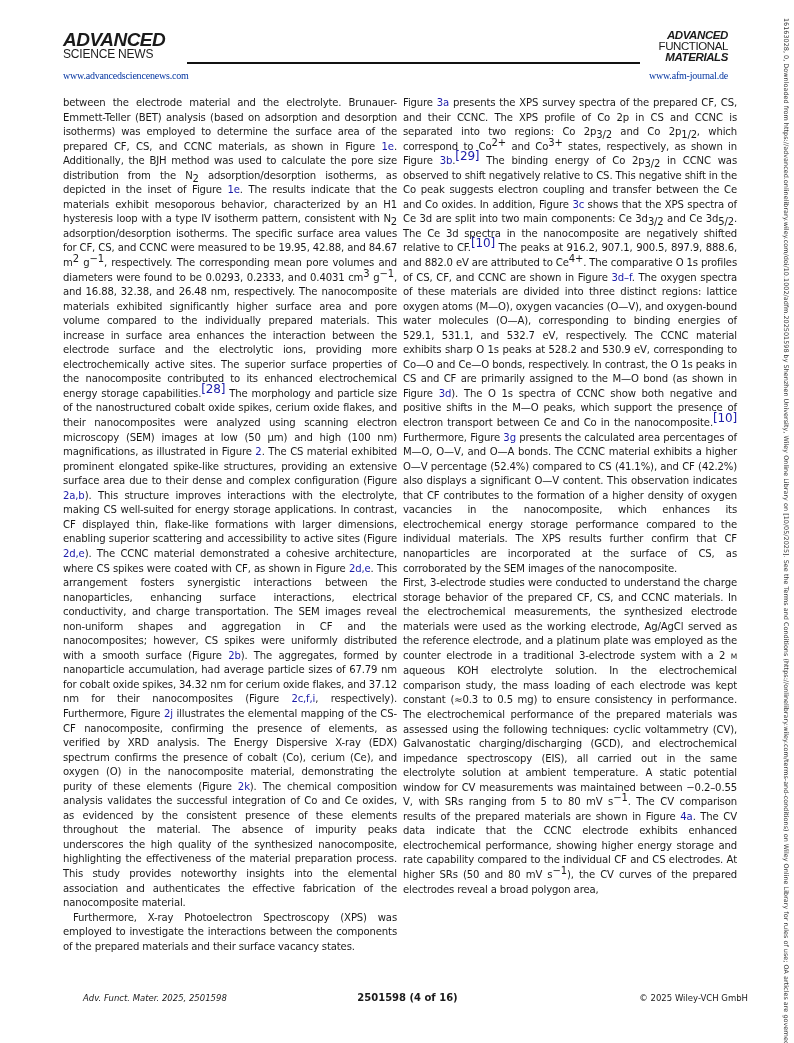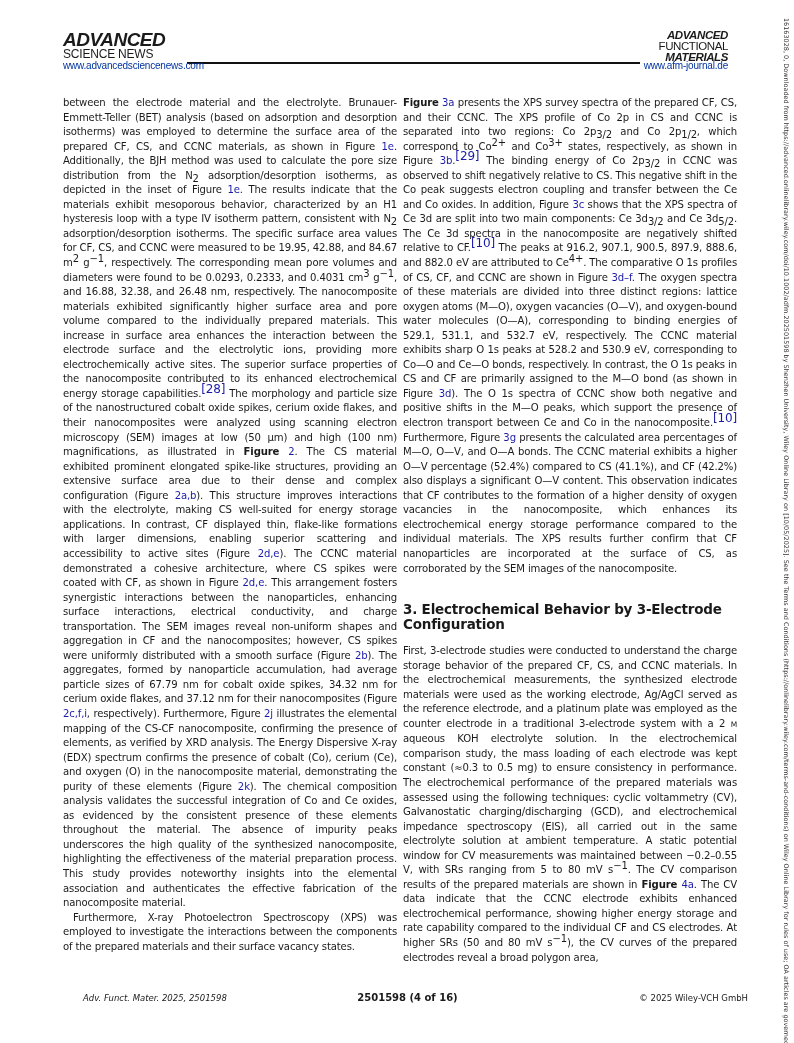--- a/index.html
+++ b/index.html
@@ -8,33 +8,33 @@
       font-family: "DejaVu Sans", sans-serif; color: #1a1a1a;
     }
     .header { position: absolute; left: 63px; top: 30px; width: 665px; height: 52px; }
     .logo-left { position: absolute; left: 0; top: 0; font-family: "Liberation Sans", sans-serif; line-height: 1; }
     .logo-left .l1 { font-size: 19px; font-weight: bold; font-style: italic; letter-spacing: -0.5px; display:block; }
     .logo-left .l2 { font-size: 12px; font-weight: normal; display:block; margin-top: -1px; letter-spacing: -0.2px; }
     .header-rule { position: absolute; left: 124px; right: 88px; top: 32px; height: 2px; background: #111; }
     .logo-right { position: absolute; right: 0; top: 0; text-align: left; font-family: "Liberation Sans", sans-serif; line-height: 0.95; width: 88px; }
     .logo-right span { display: block; font-size: 11.5px; letter-spacing: -0.4px; text-align: right; }
     .logo-right .b { font-weight: bold; font-style: italic; }
-    .url { position: absolute; top: 30px; font-size: 10px; color: #0033a0; font-family: Liberation Sans, sans-serif; letter-spacing: -0.2px; }
+    .url { position: absolute; top: 40px; font-size: 10px; color: #0033a0; font-family: Liberation Serif, serif; letter-spacing: -0.2px; }
     .url.left { left: 0; }
     .url.right { right: 0; }
 
     .col { position: absolute; top: 96px; width: 334px; font-size: 10.1px; line-height: 14.55px; text-align: justify; letter-spacing: -0.15px; }
     .col.left { left: 63px; }
     .col.right { left: 403px; }
     .col p { margin: 0; }
     .col p.indent { text-indent: 10px; }
     .ref { color: #1a1aa8; }
     sup.cite { color: #1a1aa8; font-size: 12px; line-height: 0; }
     sup, sub { font-size: 10px; line-height: 0; }
-    .figb { font-weight: bold; }
+    .figb { font-weight: normal; }
     h2.section { font-size: 13.5px; line-height: 15px; margin: 26px 0 12px 0; font-weight: bold; text-align: left; letter-spacing: -0.2px; }
 
     .footer { position: absolute; left: 63px; width: 665px; top: 993px; height: 16px; font-size: 8.5px; margin-left: 20px; }
     .footer .f-left { position: absolute; left: 0; font-style: italic; }
     .footer .f-center { position: absolute; left: 0; right: 16px; text-align: center; font-weight: bold; font-size: 10px; top: -1px; }
     .footer .f-right { position: absolute; right: 0; }
 
     .side-note { position: absolute; right: 2px; top: 18px; width: 12px; height: 1015px; }
     .side-note span { position: absolute; left: 0; top: 0; transform-origin: 0 0; transform: rotate(90deg) translate(0, -10px); white-space: nowrap; font-size: 6.4px; color: #333; letter-spacing: 0.05px; }
   </style>
@@ -57,21 +57,20 @@
 </div>
 
 <div class="col left">
   <p><span>between the electrode material and the electrolyte. Brunauer-Emmett-Teller (BET) analysis (based on adsorption and desorption isotherms) was employed to determine the surface area of the prepared CF, CS, and CCNC materials, as shown in Figure </span><a class="ref">1e</a><span>. Additionally, the BJH method was used to calculate the pore size distribution from the N</span><sub>2</sub><span> adsorption/desorption isotherms, as depicted in the inset of Figure </span><a class="ref">1e</a><span>. The results indicate that the materials exhibit mesoporous behavior, characterized by an H1 hysteresis loop with a type IV isotherm pattern, consistent with N</span><sub>2</sub><span> adsorption/desorption isotherms. The specific surface area values for CF, CS, and CCNC were measured to be 19.95, 42.88, and 84.67 m</span><sup>2</sup><span> g</span><sup>−1</sup><span>, respectively. The corresponding mean pore volumes and diameters were found to be 0.0293, 0.2333, and 0.4031 cm</span><sup>3</sup><span> g</span><sup>−1</sup><span>, and 16.88, 32.38, and 26.48 nm, respectively. The nanocomposite materials exhibited significantly higher surface area and pore volume compared to the individually prepared materials. This increase in surface area enhances the interaction between the electrode surface and the electrolytic ions, providing more electrochemically active sites. The superior surface properties of the nanocomposite contributed to its enhanced electrochemical energy storage capabilities.</span><sup class="cite">[28]</sup><span> The morphology and particle size of the nanostructured cobalt oxide spikes, cerium oxide flakes, and their nanocomposites were analyzed using scanning electron microscopy (SEM) images at low (50 µm) and high (100 nm) magnifications, as illustrated in </span><span class="figb">Figure</span> <a class="ref">2</a><span>. The CS material exhibited prominent elongated spike-like structures, providing an extensive surface area due to their dense and complex configuration (Figure </span><a class="ref">2a,b</a><span>). This structure improves interactions with the electrolyte, making CS well-suited for energy storage applications. In contrast, CF displayed thin, flake-like formations with larger dimensions, enabling superior scattering and accessibility to active sites (Figure </span><a class="ref">2d,e</a><span>). The CCNC material demonstrated a cohesive architecture, where CS spikes were coated with CF, as shown in Figure </span><a class="ref">2d,e</a><span>. This arrangement fosters synergistic interactions between the nanoparticles, enhancing surface interactions, electrical conductivity, and charge transportation. The SEM images reveal non-uniform shapes and aggregation in CF and the nanocomposites; however, CS spikes were uniformly distributed with a smooth surface (Figure </span><a class="ref">2b</a><span>). The aggregates, formed by nanoparticle accumulation, had average particle sizes of 67.79 nm for cobalt oxide spikes, 34.32 nm for cerium oxide flakes, and 37.12 nm for their nanocomposites (Figure </span><a class="ref">2c,f,i</a><span>, respectively). Furthermore, Figure </span><a class="ref">2j</a><span> illustrates the elemental mapping of the CS-CF nanocomposite, confirming the presence of elements, as verified by XRD analysis. The Energy Dispersive X-ray (EDX) spectrum confirms the presence of cobalt (Co), cerium (Ce), and oxygen (O) in the nanocomposite material, demonstrating the purity of these elements (Figure </span><a class="ref">2k</a><span>). The chemical composition analysis validates the successful integration of Co and Ce oxides, as evidenced by the consistent presence of these elements throughout the material. The absence of impurity peaks underscores the high quality of the synthesized nanocomposite, highlighting the effectiveness of the material preparation process. This study provides noteworthy insights into the elemental association and authenticates the effective fabrication of the nanocomposite material.</span></p>
   <p class="indent">Furthermore, X-ray Photoelectron Spectroscopy (XPS) was employed to investigate the interactions between the components of the prepared materials and their surface vacancy states.</p>
 </div>
 
 <div class="col right">
   <p><span class="figb">Figure</span> <a class="ref">3a</a><span> presents the XPS survey spectra of the prepared CF, CS, and their CCNC. The XPS profile of Co 2p in CS and CCNC is separated into two regions: Co 2p</span><sub>3/2</sub><span> and Co 2p</span><sub>1/2</sub><span>, which correspond to Co</span><sup>2+</sup><span> and Co</span><sup>3+</sup><span> states, respectively, as shown in Figure </span><a class="ref">3b</a><span>.</span><sup class="cite">[29]</sup><span> The binding energy of Co 2p</span><sub>3/2</sub><span> in CCNC was observed to shift negatively relative to CS. This negative shift in the Co peak suggests electron coupling and transfer between the Ce and Co oxides. In addition, Figure </span><a class="ref">3c</a><span> shows that the XPS spectra of Ce 3d are split into two main components: Ce 3d</span><sub>3/2</sub><span> and Ce 3d</span><sub>5/2</sub><span>. The Ce 3d spectra in the nanocomposite are negatively shifted relative to CF.</span><sup class="cite">[10]</sup><span> The peaks at 916.2, 907.1, 900.5, 897.9, 888.6, and 882.0 eV are attributed to Ce</span><sup>4+</sup><span>. The comparative O 1s profiles of CS, CF, and CCNC are shown in Figure </span><a class="ref">3d–f</a><span>. The oxygen spectra of these materials are divided into three distinct regions: lattice oxygen atoms (M—O), oxygen vacancies (O—V), and oxygen-bound water molecules (O—A), corresponding to binding energies of 529.1, 531.1, and 532.7 eV, respectively. The CCNC material exhibits sharp O 1s peaks at 528.2 and 530.9 eV, corresponding to Co—O and Ce—O bonds, respectively. In contrast, the O 1s peaks in CS and CF are primarily assigned to the M—O bond (as shown in Figure </span><a class="ref">3d</a><span>). The O 1s spectra of CCNC show both negative and positive shifts in the M—O peaks, which support the presence of electron transport between Ce and Co in the nanocomposite.</span><sup class="cite">[10]</sup><span> Furthermore, Figure </span><a class="ref">3g</a><span> presents the calculated area percentages of M—O, O—V, and O—A bonds. The CCNC material exhibits a higher O—V percentage (52.4%) compared to CS (41.1%), and CF (42.2%) also displays a significant O—V content. This observation indicates that CF contributes to the formation of a higher density of oxygen vacancies in the nanocomposite, which enhances its electrochemical energy storage performance compared to the individual materials. The XPS results further confirm that CF nanoparticles are incorporated at the surface of CS, as corroborated by the SEM images of the nanocomposite.</span></p>
 
-  <h2 class="section">3. Electrochemical Behavior by 3-Electrode Configuration</h2>
 
   <p><span>First, 3-electrode studies were conducted to understand the charge storage behavior of the prepared CF, CS, and CCNC materials. In the electrochemical measurements, the synthesized electrode materials were used as the working electrode, Ag/AgCl served as the reference electrode, and a platinum plate was employed as the counter electrode in a traditional 3-electrode system with a 2 </span><span style="font-size:7.5px">M</span><span> aqueous KOH electrolyte solution. In the electrochemical comparison study, the mass loading of each electrode was kept constant (≈0.3 to 0.5 mg) to ensure consistency in performance. The electrochemical performance of the prepared materials was assessed using the following techniques: cyclic voltammetry (CV), Galvanostatic charging/discharging (GCD), and electrochemical impedance spectroscopy (EIS), all carried out in the same electrolyte solution at ambient temperature. A static potential window for CV measurements was maintained between −0.2–0.55 V, with SRs ranging from 5 to 80 mV s</span><sup>−1</sup><span>. The CV comparison results of the prepared materials are shown in </span><span class="figb">Figure</span> <a class="ref">4a</a><span>. The CV data indicate that the CCNC electrode exhibits enhanced electrochemical performance, showing higher energy storage and rate capability compared to the individual CF and CS electrodes. At higher SRs (50 and 80 mV s</span><sup>−1</sup><span>), the CV curves of the prepared electrodes reveal a broad polygon area,</span></p>
 </div>
 
 <div class="footer">
   <span class="f-left">Adv. Funct. Mater. 2025, 2501598</span>
   <span class="f-center">2501598 (4 of 16)</span>
   <span class="f-right">© 2025 Wiley-VCH GmbH</span>
 </div>
 

